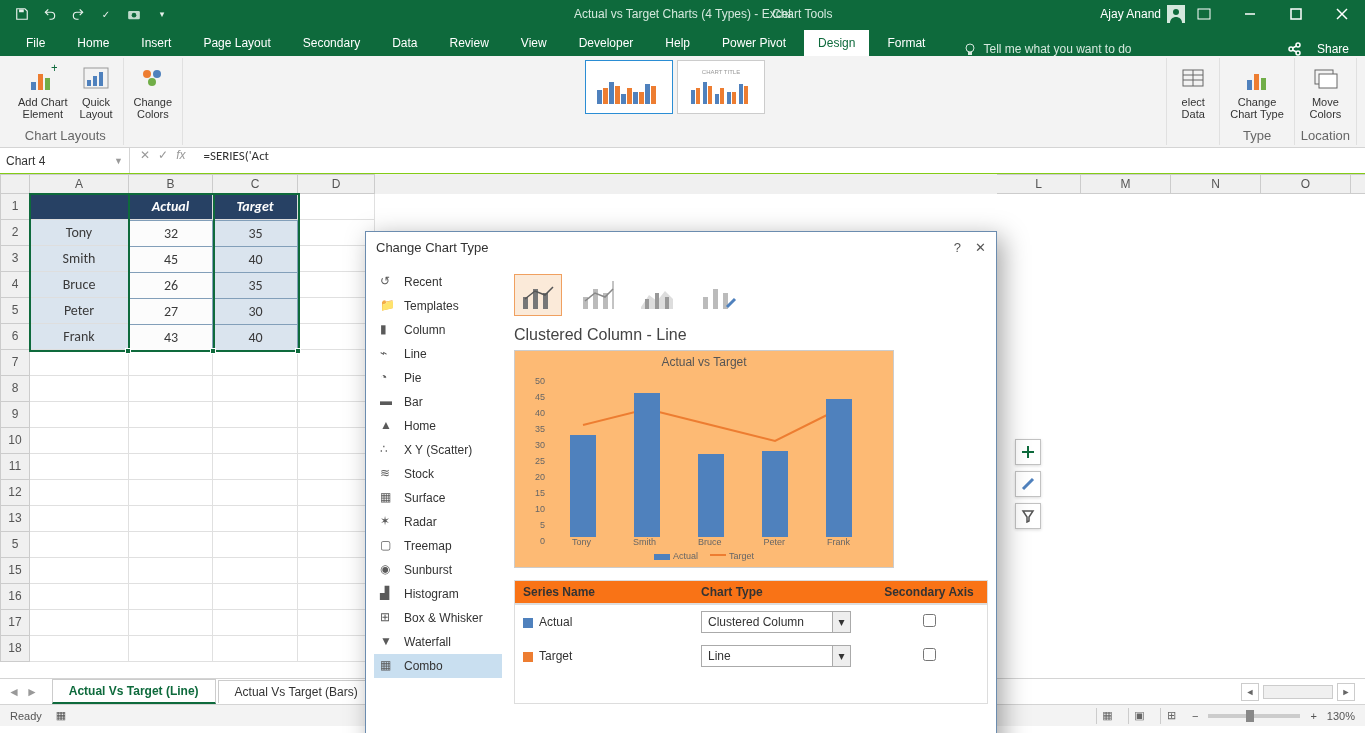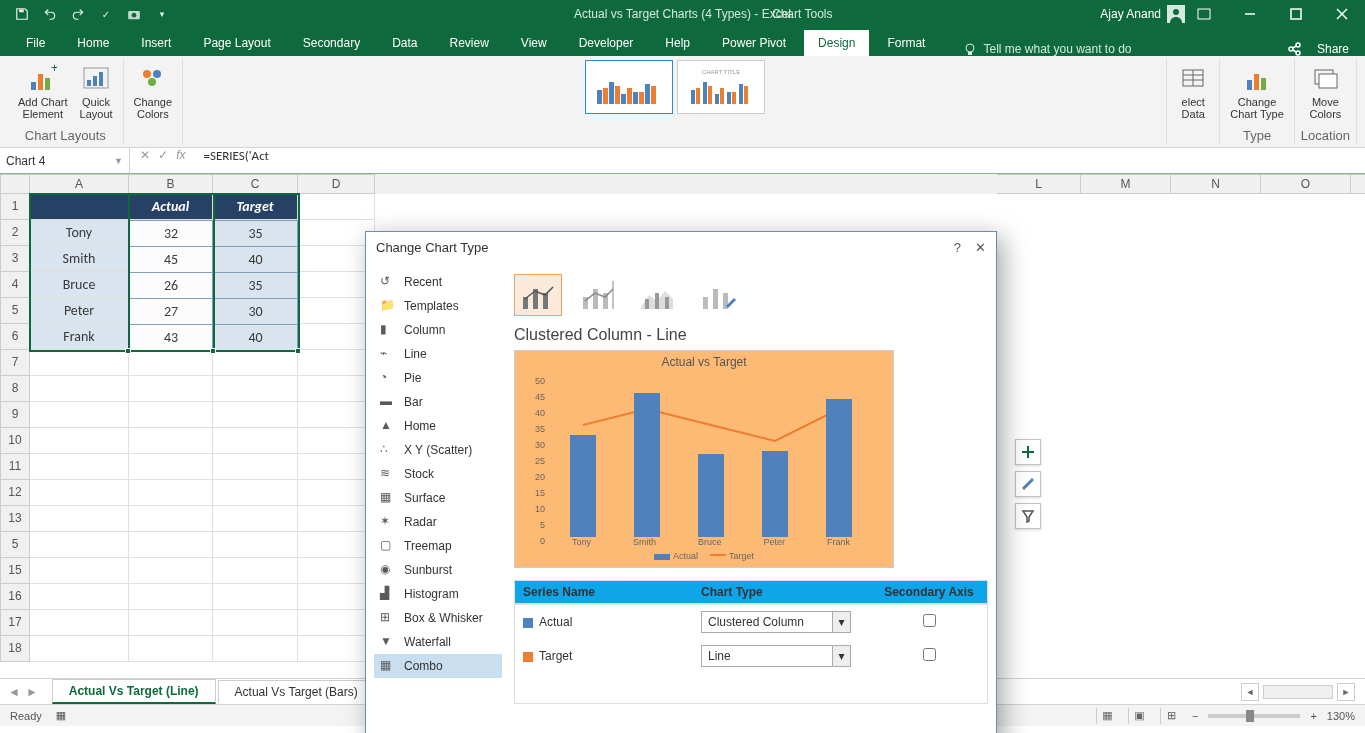--- a/index.html
+++ b/index.html
@@ -84,21 +84,21 @@
 .chart-title-inner { font-size:12px; color:#555; text-align:center; }
 .plot-area { position:absolute; left: 36px; top: 26px; width: 320px; height: 160px; }
 .y-axis-labels { position:absolute; left: 10px; top: 24px; font-size:9px; color:#666; text-align:right; width:20px; }
 .y-axis-labels div { height: 16px; line-height:12px; }
 .bar { position:absolute; bottom:0; width: 26px; background:#4f81bd; }
 .line-svg { position:absolute; left:0; top:0; width:100%; height:100%; }
 .x-labels { position:absolute; bottom: 2px; left: 36px; width: 320px; display:flex; justify-content:space-around; font-size:9px; color:#666; }
 .legend-inline { position:absolute; bottom: -14px; left: 0; width:100%; display:flex; justify-content:center; gap:12px; font-size:9px; color:#666; }
 .legend-swatch { display:inline-block; width:16px; height:6px; vertical-align:middle; margin-right:3px; }
 .series-cfg { margin-top: 12px; font-size: 12px; }
-.cfg-hdr { display:flex; padding: 4px 8px; font-weight:bold; border:1px solid #ddd; background:#0ea5e9; }
+.cfg-hdr { display:flex; padding: 4px 8px; font-weight:bold; border:1px solid #ddd; background:#f97316; }
 .cfg-hdr > div, .cfg-row > div { flex: 1; }
 .cfg-hdr > div:last-child, .cfg-row > div:last-child { flex: 0 0 100px; text-align:center; }
 .cfg-row { display:flex; align-items:center; padding: 6px 8px; }
 .series-swatch { display:inline-block; width:10px; height:10px; margin-right:6px; vertical-align:middle; }
 .combo-select { display:flex; align-items:center; justify-content:space-between; width:150px; height:22px; border:1px solid #aaa; padding: 0 6px; font-size:12px; }
 .combo-arrow { width:18px; height:20px; background:#eee; border-left:1px solid #aaa; margin-right:-6px; display:flex; align-items:center; justify-content:center; }
 .cfg-box { border:1px solid #ddd; height: 100px; }
 
 
 .sheet-tabs { height: 26px; background:#fff; border-top: 1px solid #d4d4d4; display:flex; align-items:center; padding-left: 8px; gap:0; }

